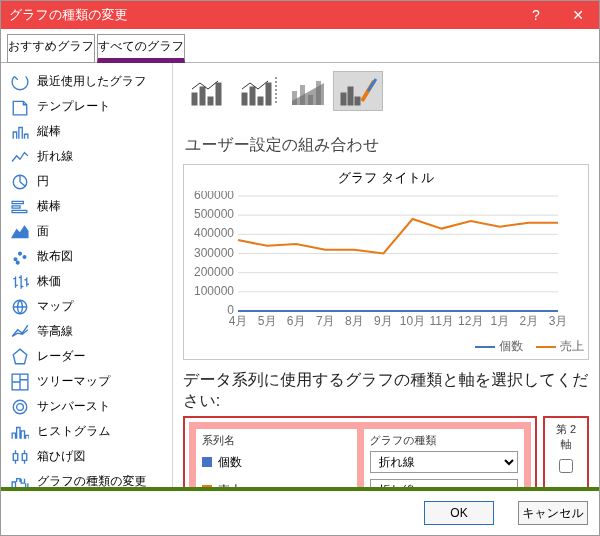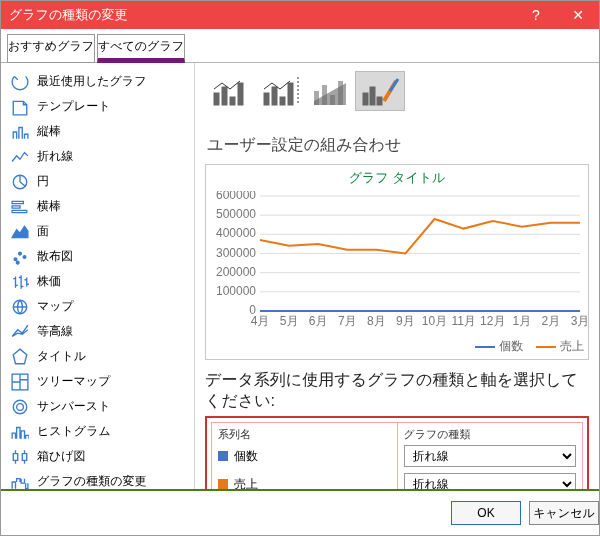--- a/index.html
+++ b/index.html
@@ -5,45 +5,45 @@
   * { box-sizing: border-box; margin: 0; padding: 0; font-family: "Yu Gothic UI", "Meiryo", sans-serif; font-size: 12px; }
   body { background: #f0f0f0; width: 600px; height: 536px; overflow: hidden; }
   .window { background: #fff; width: 600px; height: 536px; border: 1px solid #999; display: flex; flex-direction: column; }
   .titlebar { height: 28px; background: #ef4444; color: #fff; display: flex; align-items: center; padding-left: 8px; }
   .titlebar .title { flex: 1; font-size: 13px; }
   .titlebar .tb-btn { width: 42px; height: 28px; display: flex; align-items: center; justify-content: center; cursor: pointer; font-size: 14px; }
   .tabs-row { display: flex; padding: 4px 6px 0 6px; border-bottom: 1px solid #b5b5b5; }
   .tab { padding: 3px 0; border: 1px solid #999; background: #fff; margin-right: 2px; cursor: pointer; position: relative; top: 1px; }
   .tab.active { border-bottom: 5px solid #701a75; }
   .body { flex: 1; display: flex; overflow: hidden; }
-  .sidebar { width: 194px; border-right: 1px solid #d5d5d5; padding: 6px 0; overflow: auto; }
+  .sidebar { width: 172px; border-right: 1px solid #d5d5d5; padding: 6px 0; overflow: auto; }
   .sb-item { display: flex; align-items: center; padding: 4px 10px; cursor: pointer; gap: 8px; }
   .sb-item .sb-icon { width: 18px; height: 16px; display: flex; align-items: center; justify-content: center; color: #3a7dcf; }
   .sb-item .sb-icon svg { stroke: #3a7dcf; fill: none; stroke-width: 1.2; }
   .main { flex: 1; padding: 6px 10px 10px 10px; display: flex; flex-direction: column; overflow: hidden; }
   .type-strip { display: flex; gap: 0; padding: 2px 0; align-items: center; }
   .type-tile { width: 50px; height: 40px; display: flex; align-items: center; justify-content: center; cursor: pointer; }
   .type-tile.selected { background: #d9d9d9; border: 1px solid #bbb; }
   .section-title { font-size: 16px; font-weight: 500; color: #444; margin: 22px 0 8px 2px; }
   .preview { border: 1px solid #c8c8c8; background: #fff; padding: 4px; }
-  .preview-title { text-align: center; color: #15803d; font-size: 13px; margin-bottom: 4px; }
+  .preview-title { text-align: center; color: #000000; font-size: 13px; margin-bottom: 4px; }
   .legend { text-align: right; font-size: 10px; color: #666; margin-top: 4px; }
   .legend .swatch { display: inline-block; width: 20px; height: 0; border-top: 2px solid; vertical-align: middle; margin: 0 4px 0 10px; }
   .instr { font-size: 16px; color: #222; margin-top: 10px; margin-bottom: 4px; }
   .grid-outer { border: 2px solid #c33; padding: 4px; }
   .series-table-row { display: flex; }
-  .series-box { flex: 1; border: 1px solid #fca5a5; padding: 4px 6px; }
+  .series-box { flex: 1; border: 7px solid #fca5a5; padding: 4px 6px; }
   .series-box.left { border-right: none; }
   .series-header { font-size: 11px; color: #333; }
   .axis-box { width: 46px; border: 2px solid #c33; margin-left: 6px; padding: 4px; text-align: center; }
   .row { display: flex; align-items: center; height: 28px; gap: 6px; }
   .color-chip { width: 10px; height: 10px; display: inline-block; }
   select { width: 100%; height: 22px; border: 1px solid #999; background: #fff; padding-left: 4px; font-size: 12px; }
   input[type=checkbox] { width: 14px; height: 14px; }
-  .footer { display: flex; justify-content: flex-end; padding: 10px 0; gap: 8px; border-top: 2px solid #4d7c0f; }
+  .footer { display: flex; justify-content: flex-end; padding: 10px 11px; gap: 24px; border-top: 4px solid #4d7c0f; }
   .btn { min-width: 70px; height: 24px; border: 1px solid #888; background: #f6f6f6; cursor: pointer; }
   .btn.primary { border: 1px solid #2a6fba; }
 </style>
 </head>
 <body>
 
 <div class="window">
   <div class="titlebar">
     <span class="title">グラフの種類の変更</span>
     <div class="tb-btn">?</div>
@@ -149,21 +149,21 @@
             </svg>
           </span>
           <span>等高線</span>
         </div>
       <div class="sb-item">
           <span class="sb-icon">
             <svg viewBox="0 0 16 16">
               <path d="M8 1l6 5-2 8H4L2 6z"></path>
             </svg>
           </span>
-          <span>タイトル</span>
+          <span>レーダー</span>
         </div>
       <div class="sb-item">
           <span class="sb-icon">
             <svg viewBox="0 0 16 16">
               <rect x="1" y="1" width="14" height="14"></rect>
               <path d="M8 1v14M1 8h7M8 6h7"></path>
             </svg>
           </span>
           <span>ツリーマップ</span>
         </div>
@@ -310,20 +310,29 @@
           <div class="series-box" style="width:60%">
             <div class="series-header">グラフの種類</div>
             <div class="row">
                 <select><option>折れ線</option></select>
               </div>
             <div class="row">
                 <select><option>折れ線</option></select>
               </div>
           </div>
         </div>
+        <div class="axis-box">
+          <div class="series-header">第 2 軸</div>
+          <div class="row" style="justify-content:center">
+              <input type="checkbox" style="">
+            </div>
+          <div class="row" style="justify-content:center">
+              <input type="checkbox" style="">
+            </div>
+        </div>
       </div>
     </div>
   </div>
 
   <div class="footer">
     <button class="btn primary">OK</button>
     <button class="btn">キャンセル</button>
   </div>
 </div>
 

